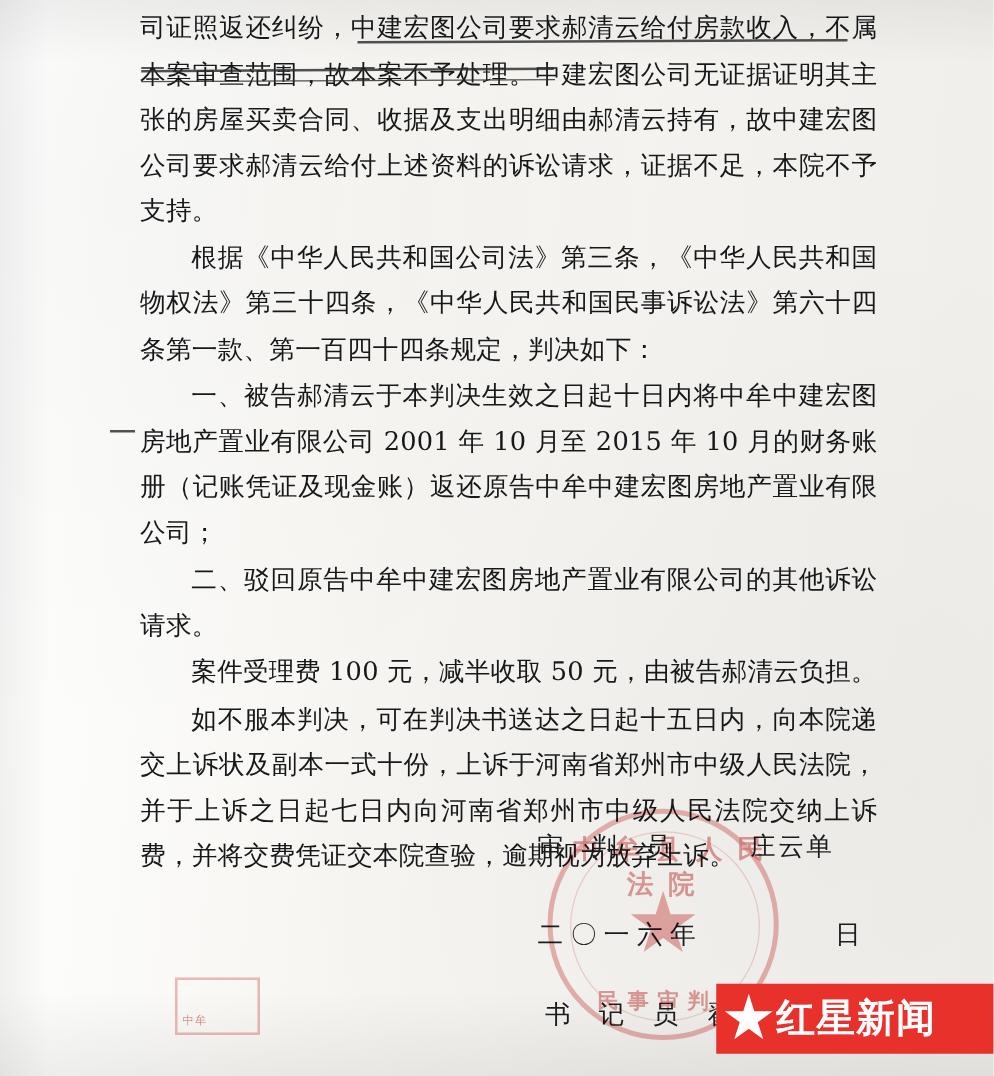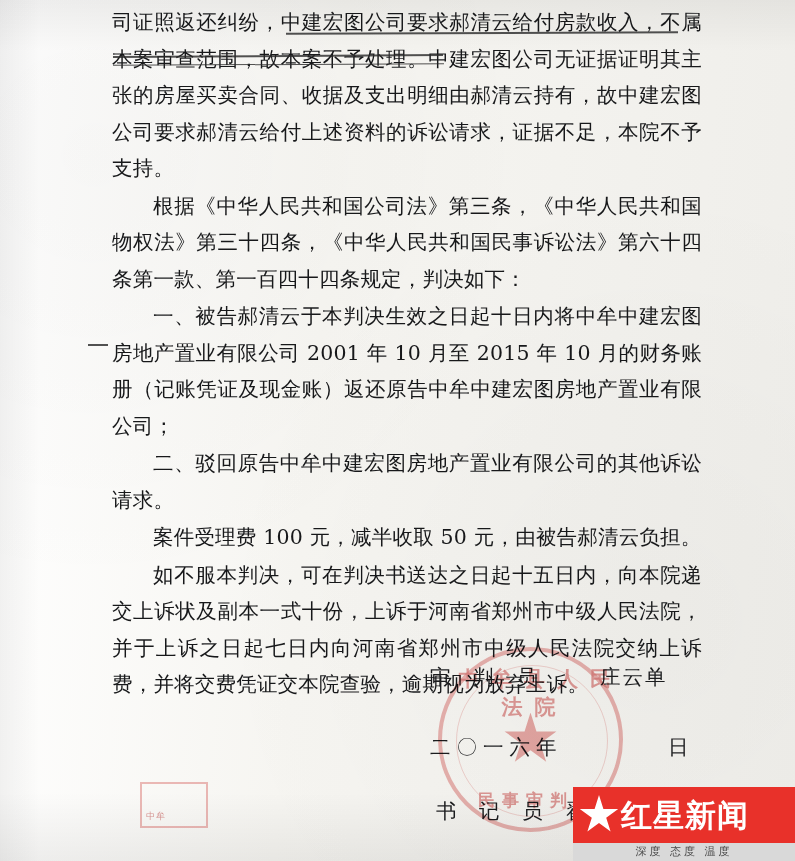--- a/index.html
+++ b/index.html
@@ -258,16 +258,15 @@
 
   <div id="small-stamp">
     <div id="small-stamp-text">中牟</div>
   </div>
 
   <div id="watermark">
     <div id="wm-main">
       <div id="wm-star"></div>
       <div id="wm-title">红星新闻</div>
     </div>
-    <div id="wm-sub">深度 态度 温度</div>
   </div>
 
 </div>
 
 </body></html>

